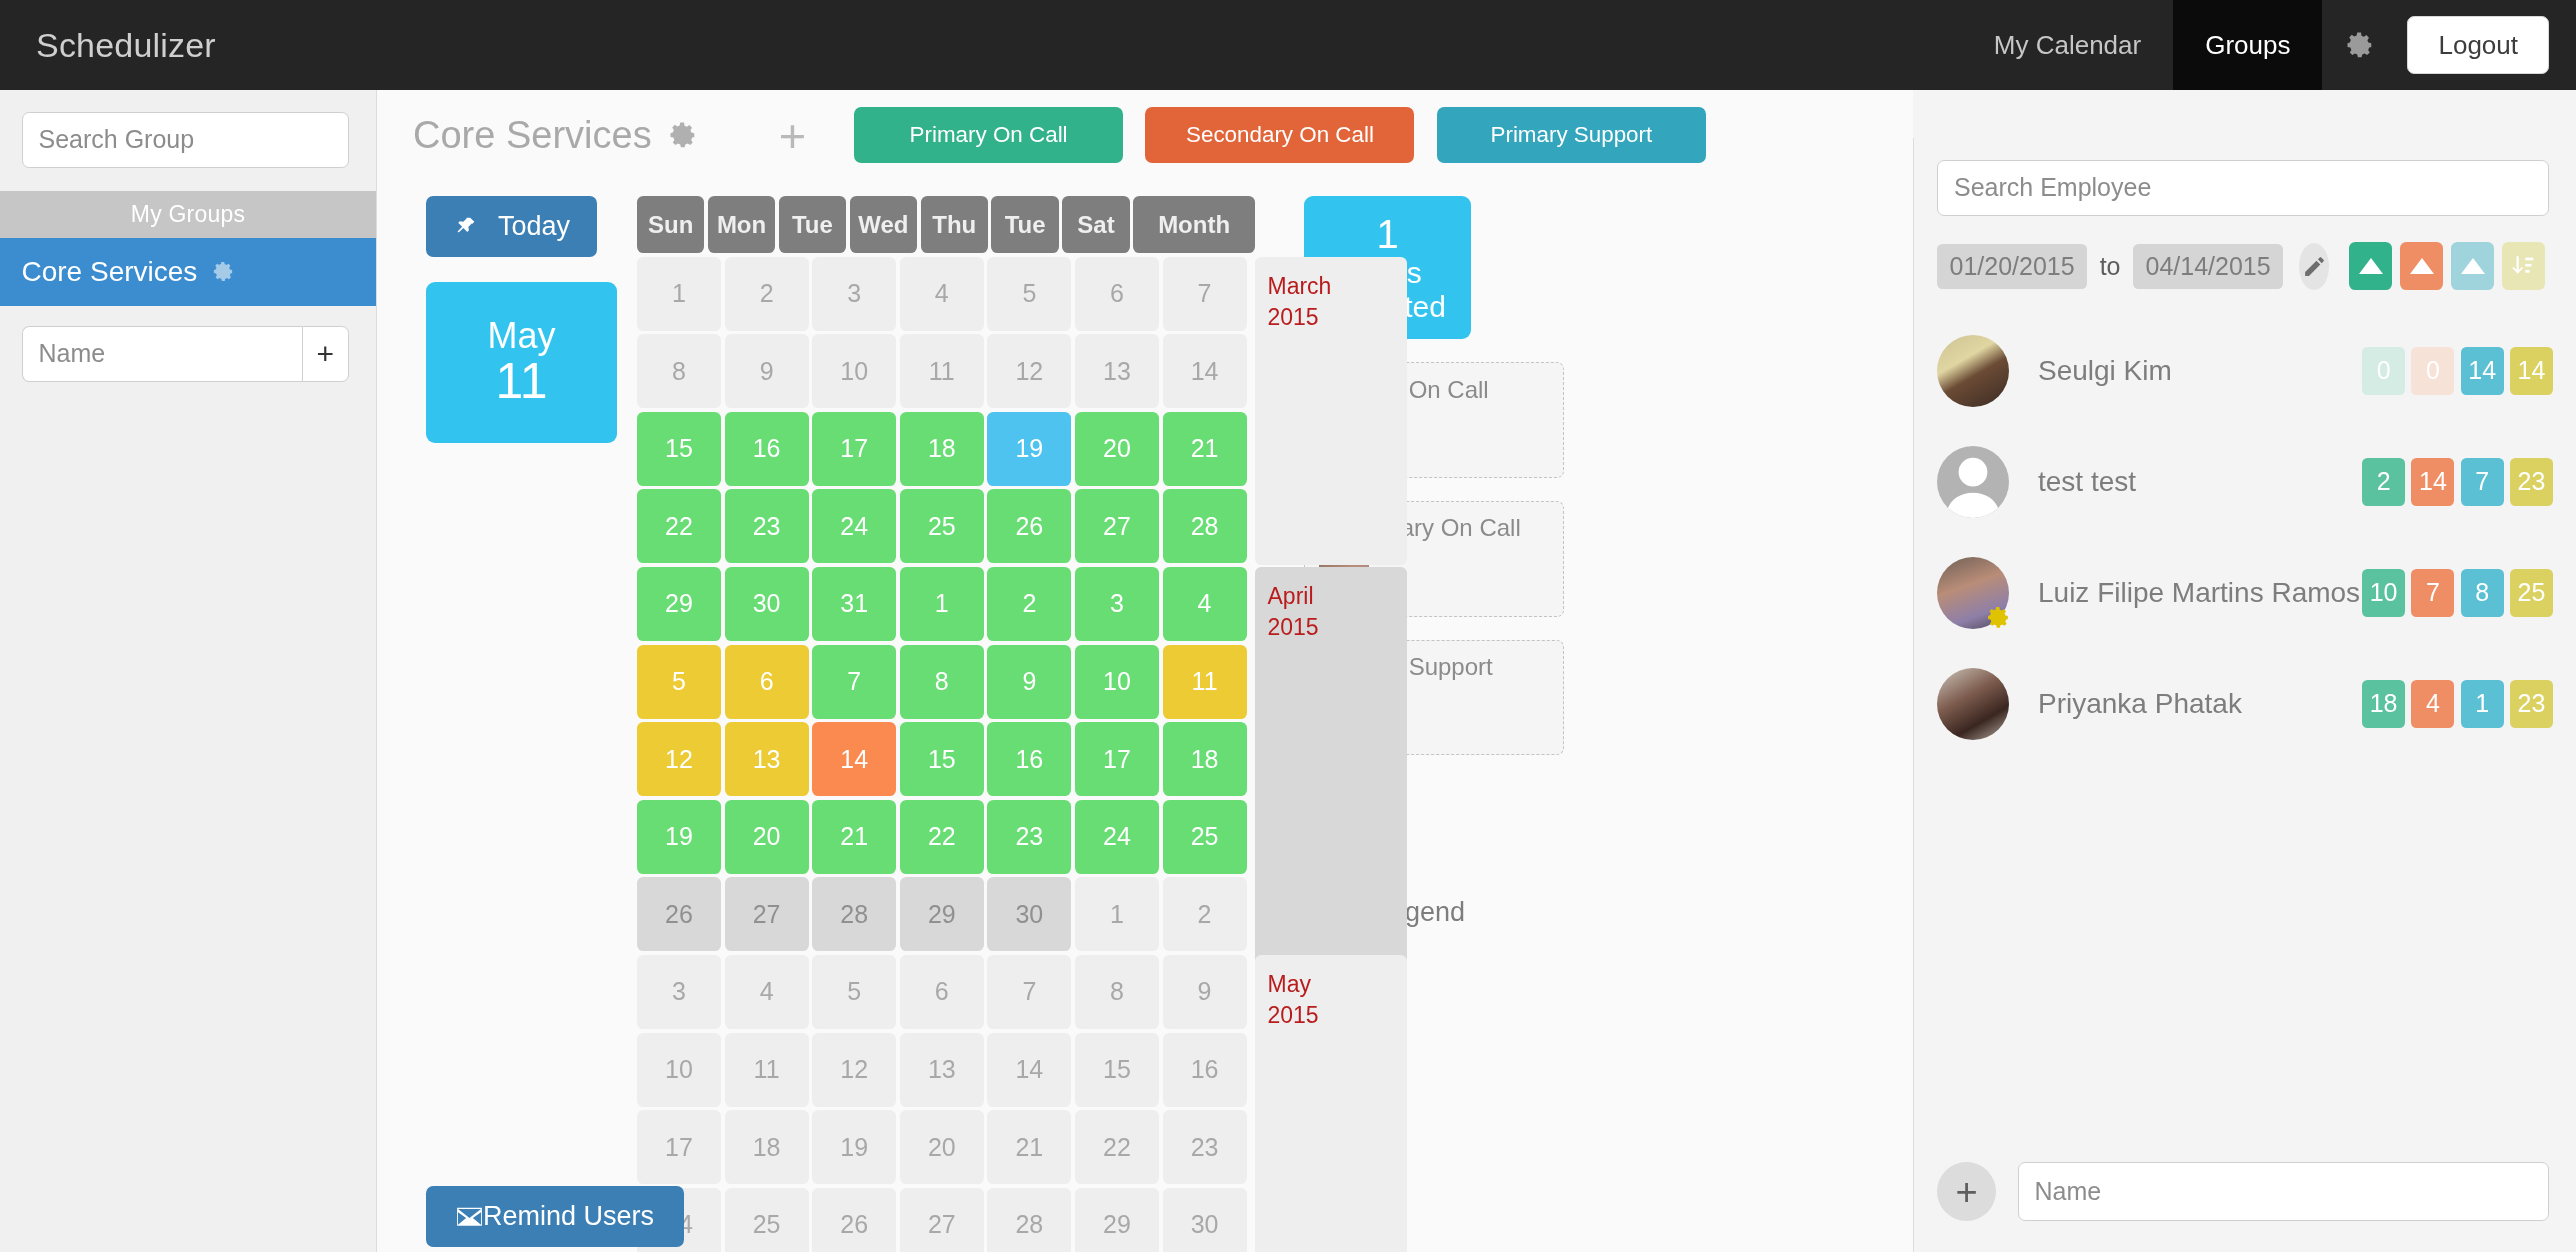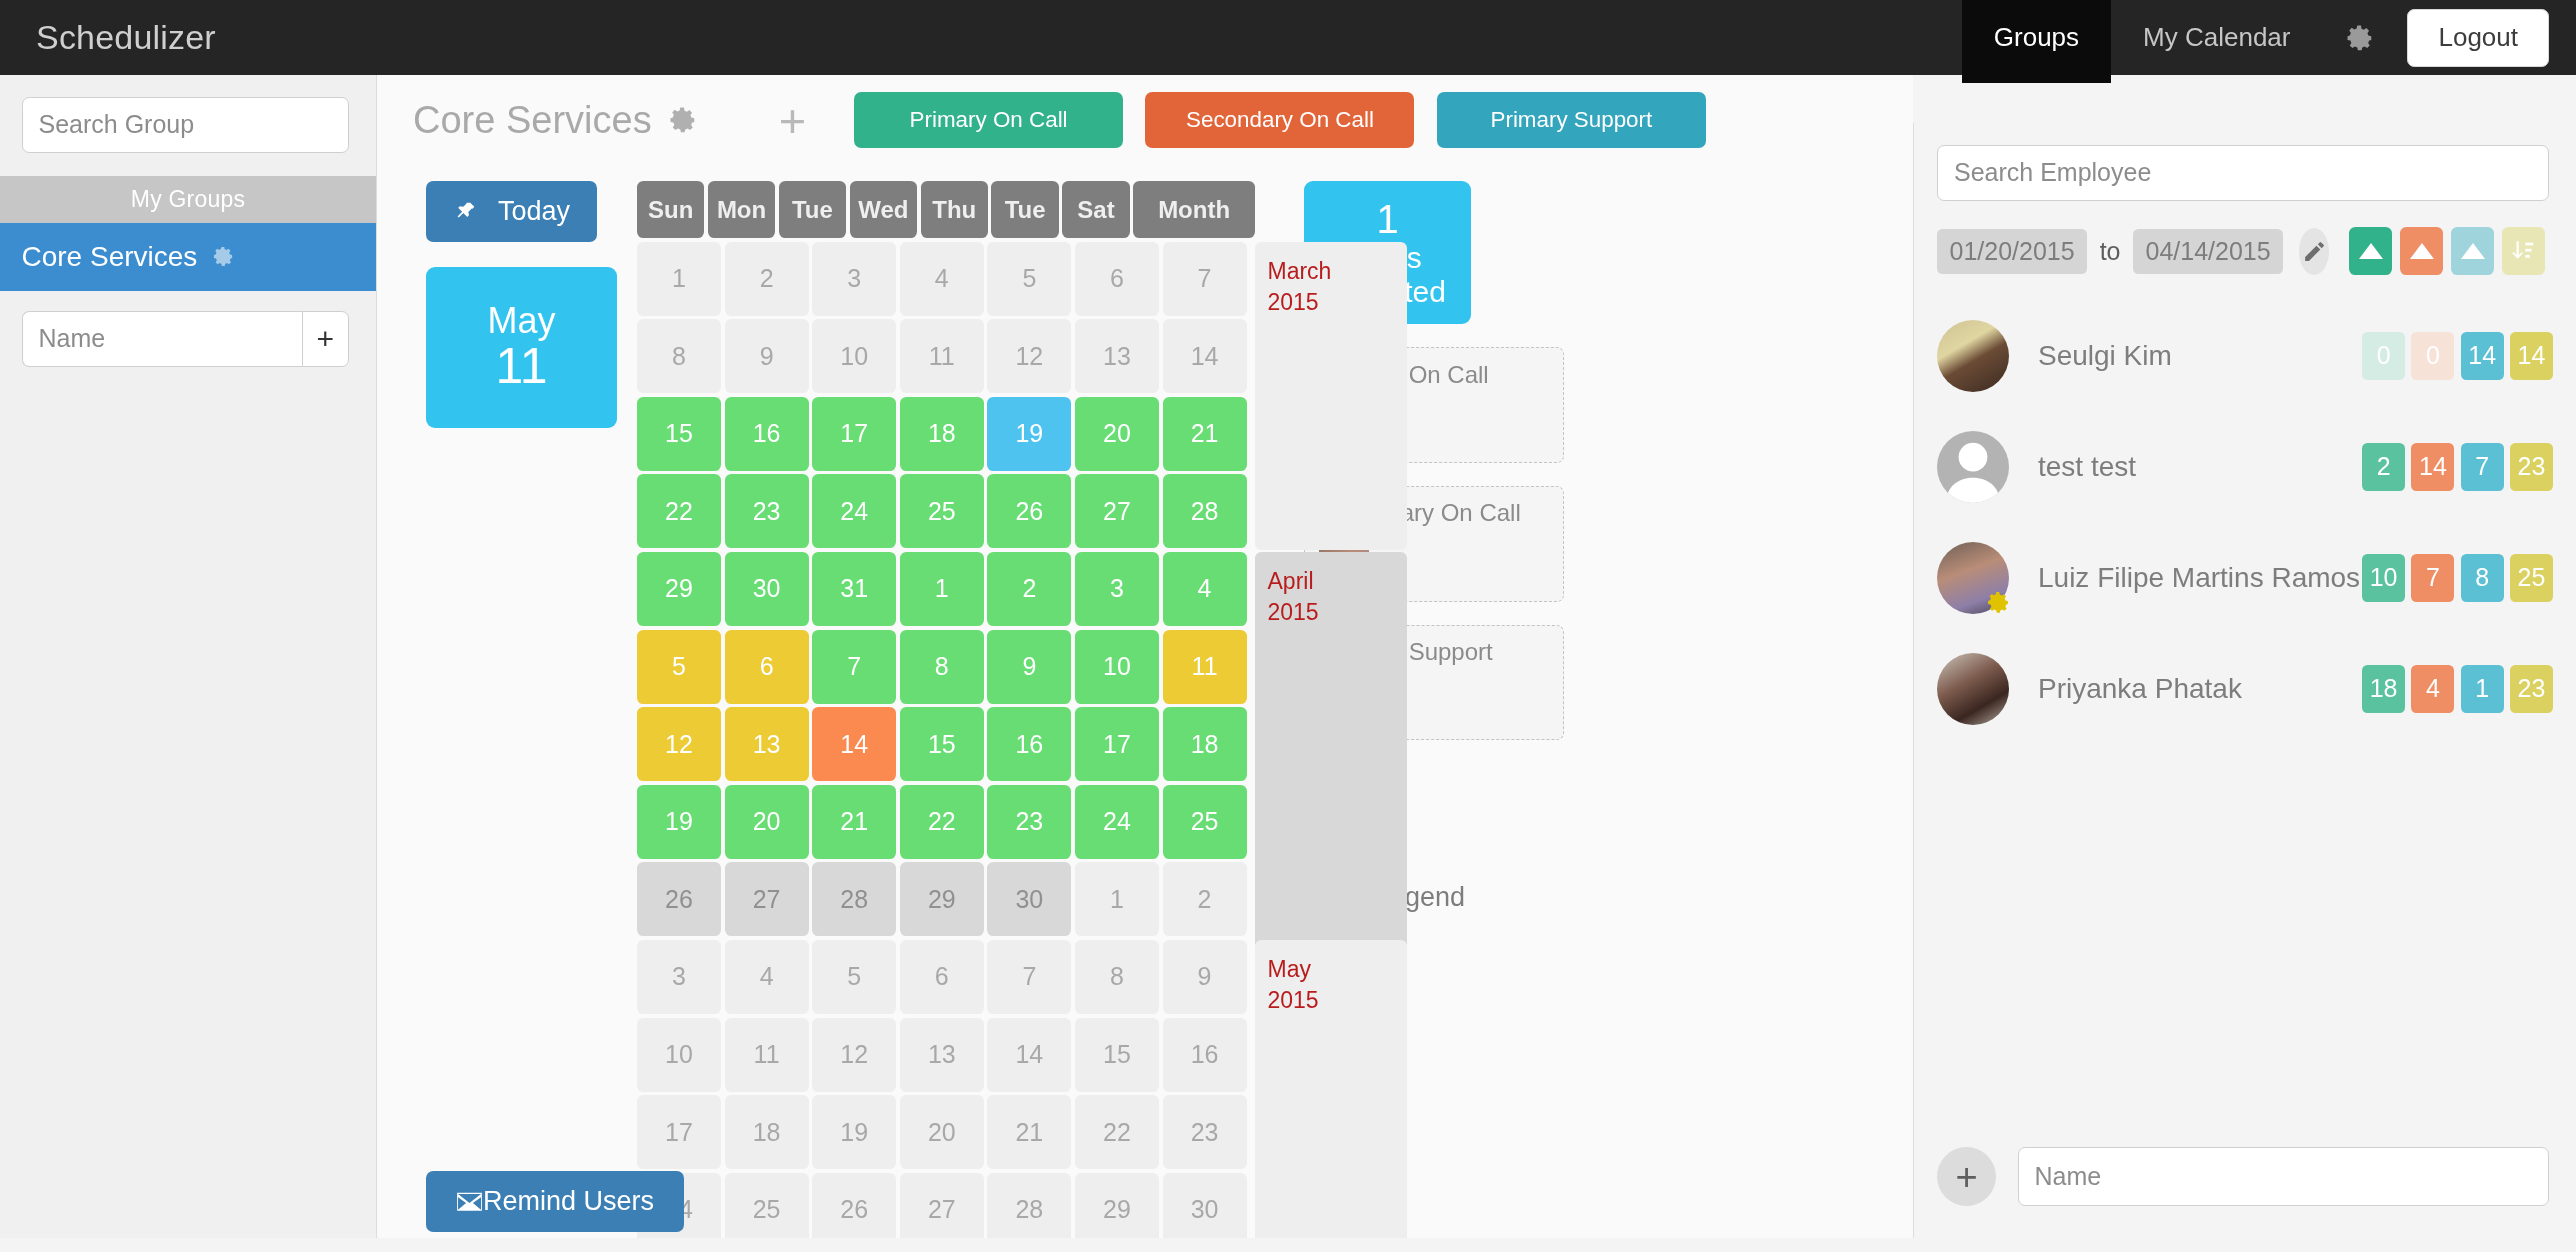--- a/index.html
+++ b/index.html
@@ -5,21 +5,21 @@
   * { box-sizing: border-box; margin: 0; padding: 0; }
   html, body {
     width: 2576px; height: 1252px;
     font-family: "Liberation Sans", sans-serif;
     background: #f4f4f4;
     overflow: hidden;
   }
 
   
   .topnav {
-    height: 75px; background: #252525;
+    height: 90px; background: #252525;
     display: flex; align-items: center;
     position: relative;
     justify-content: space-between;
   }
   .brand {
     color: #cfcfcf; font-size: 34px; padding-left: 36px;
     font-weight: 400; letter-spacing: 0.2px;
   }
   .nav-right { margin-left: auto; display: flex; align-items: stretch; height: 90px; }
   .nav-link {
@@ -196,22 +196,22 @@
     position: absolute; right: 0; top: 0; width: 9px; height: 100%;
     background: #f4f4f4;
   }
 </style>
 </head>
 <body>
 
 <div class="topnav">
   <div class="brand">Schedulizer</div>
   <div class="nav-right">
+    <div class="nav-link">My Calendar</div>
     <div class="nav-link active">Groups</div>
-    <div class="nav-link">My Calendar</div>
     <div class="nav-gear">
       <svg width="30" height="30" viewBox="0 0 24 24">
         <path fill="#9a9a9a" d="M12 8a4 4 0 100 8 4 4 0 000-8zm0 6a2 2 0 110-4 2 2 0 010 4z"></path>
         <path fill="#9a9a9a" d="M21 13.5v-3l-2.3-.5a7 7 0 00-.8-1.9l1.3-2-2.1-2.1-2 1.3c-.6-.4-1.2-.6-1.9-.8L12.8 2h-3l-.5 2.3c-.7.2-1.3.5-1.9.8l-2-1.3L3.4 6l1.3 2a7 7 0 00-.8 1.9L2 10.5v3l2.3.5c.2.7.5 1.3.8 1.9l-1.3 2 2.1 2.1 2-1.3c.6.4 1.2.6 1.9.8l.5 2.3h3l.5-2.3c.7-.2 1.3-.5 1.9-.8l2 1.3 2.1-2.1-1.3-2c.4-.6.6-1.2.8-1.9l2.3-.5z"></path>
       </svg>
     </div>
     <div class="logout-wrap">
       <button class="logout-btn">Logout</button>
     </div>
   </div>

